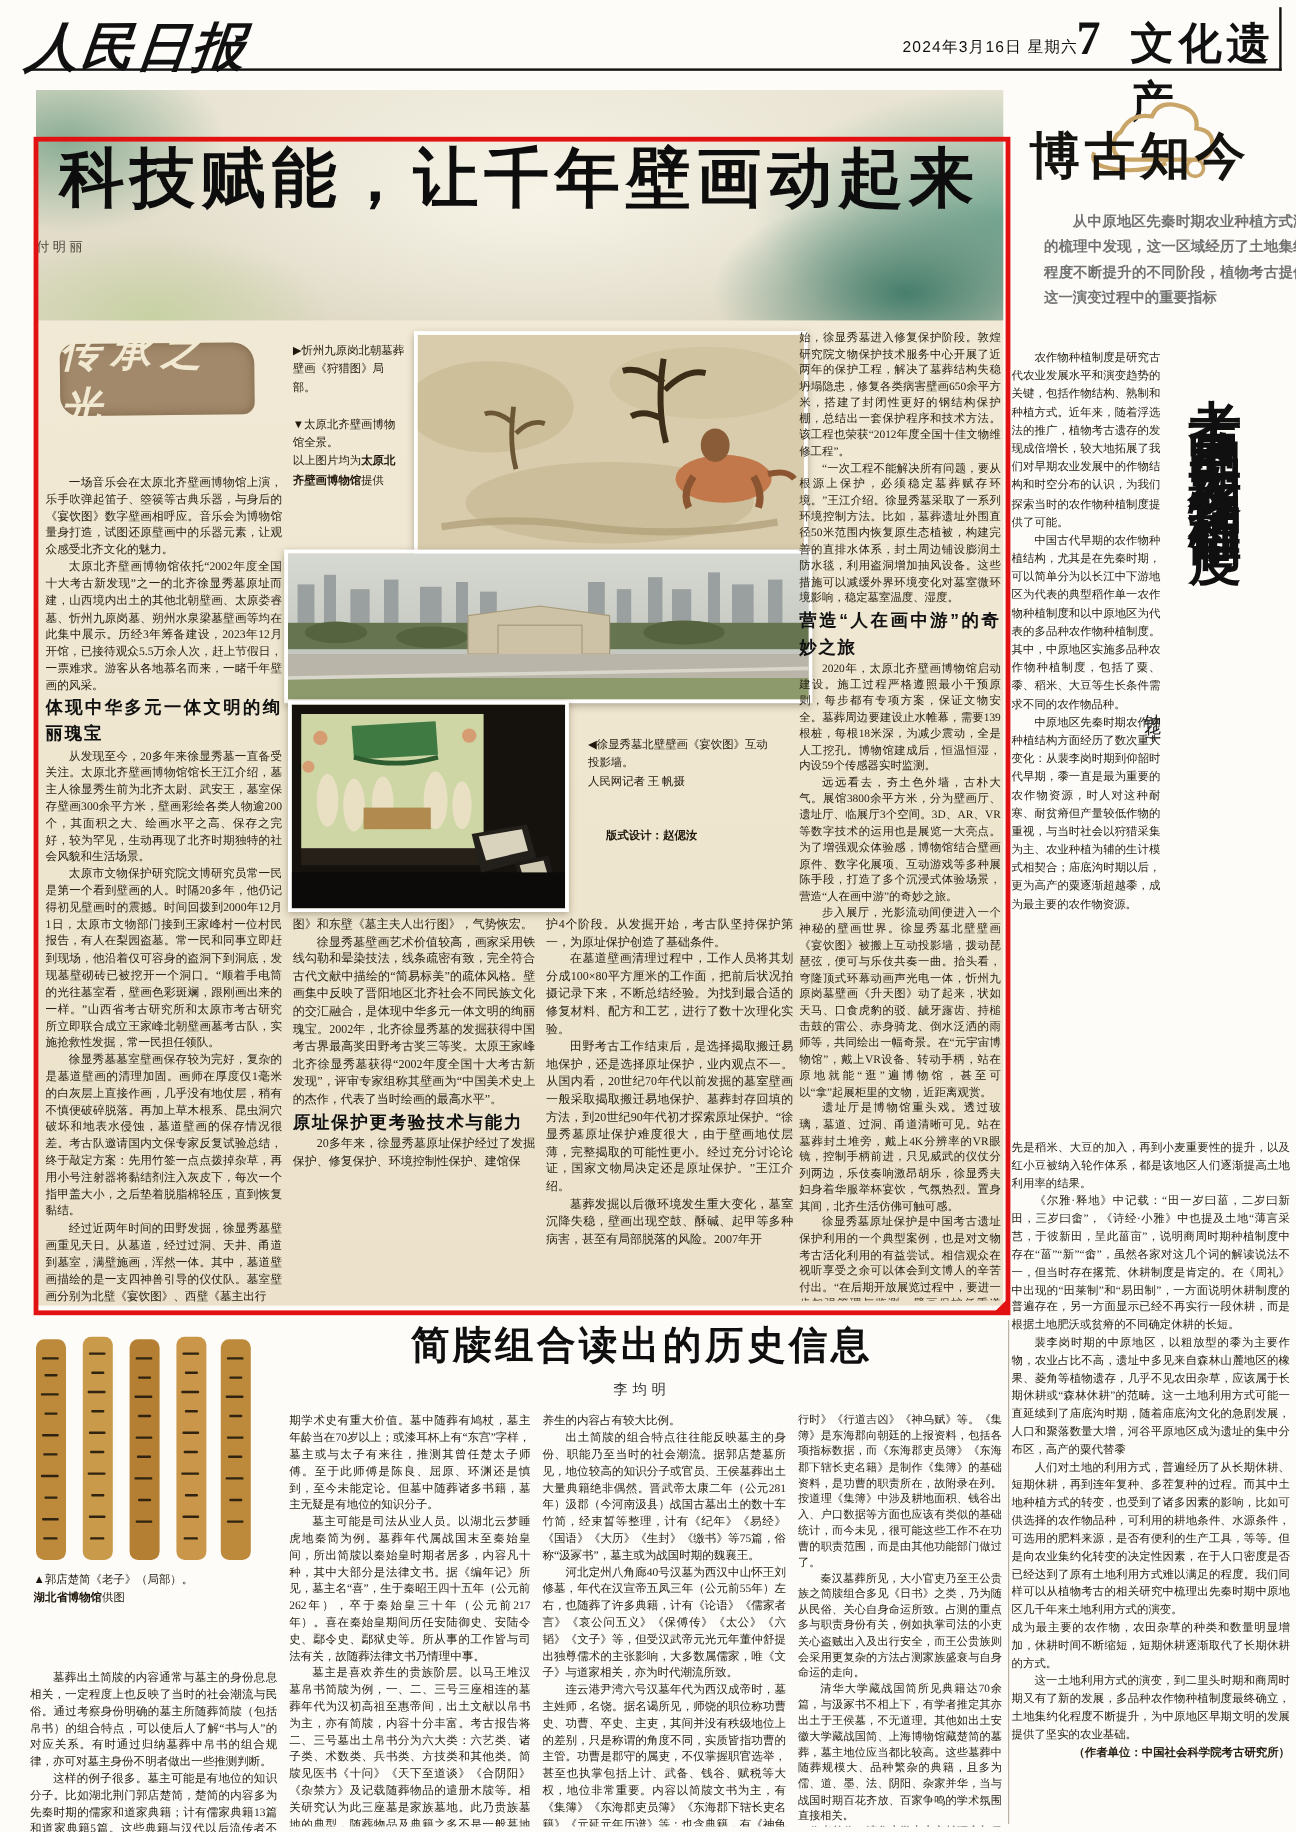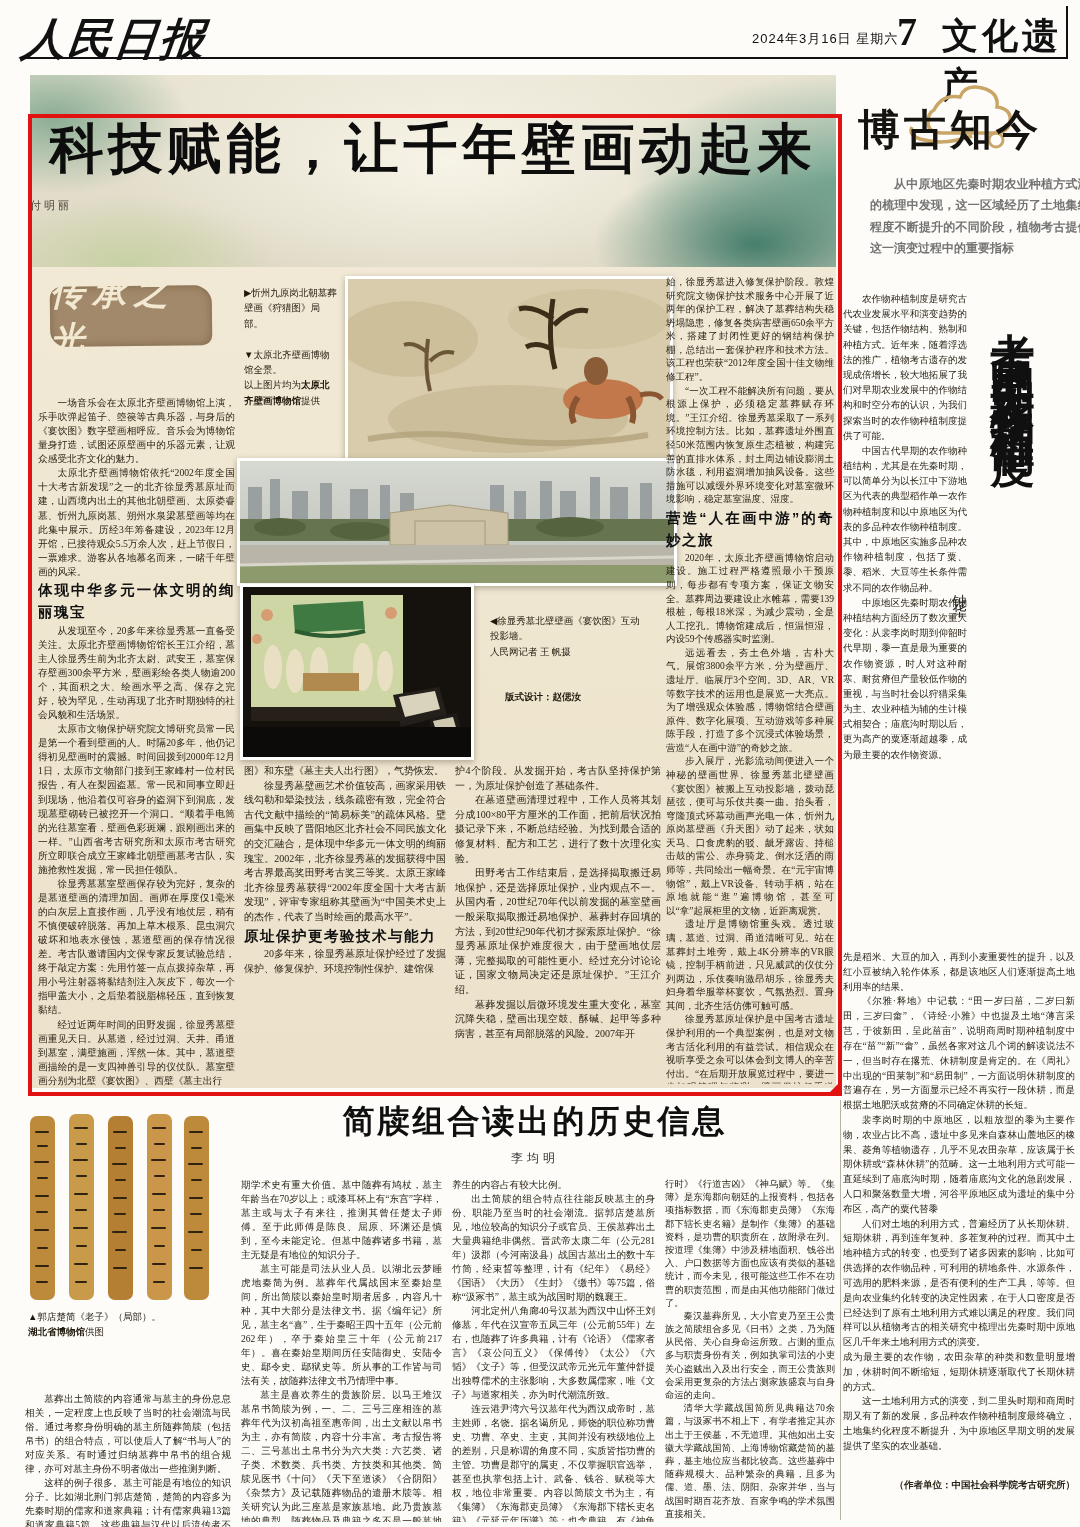--- a/index.html
+++ b/index.html
@@ -65,21 +65,21 @@
                 font-weight:bold;letter-spacing:4px;color:#151310;}
   .sb-intro{left:843px;top:174px;width:232px;height:112px;font-size:12px;font-weight:bold;line-height:1.78;
             text-align:justify;overflow:hidden;color:#737373;padding-left:27px;}
   .sb-intro p{margin:0;text-indent:2em;}
   .sb-narrow{left:843px;top:292px;width:124px;height:652px;font-size:9.5px;line-height:1.6;}
   .v-title{left:983px;top:298px;height:648px;writing-mode:vertical-rl;text-orientation:upright;
            font-size:44px;font-weight:bold;letter-spacing:9px;color:#101010;}
   .v-author{left:950px;top:583px;writing-mode:vertical-rl;text-orientation:upright;font-size:14px;
             letter-spacing:10px;color:#222;}
   .sb-full{left:843px;top:950px;width:232px;height:548px;font-size:9.5px;line-height:1.56;}
-  .sb-full p.author-unit{text-indent:0;text-align:right;font-weight:bold;margin-top:24px;}
+  .sb-full p.author-unit{text-indent:0;text-align:right;font-weight:bold;}
 
   
   .bottom-rule{left:840px;top:1100px;width:1px;height:420px;background:#b9b2a2;}
   .b-headline{left:235px;top:1100px;width:600px;text-align:center;font-size:32px;font-weight:bold;
               letter-spacing:3px;color:#0f0f0f;}
   .b-byline{left:235px;top:1150px;width:600px;text-align:center;font-size:12px;color:#333;letter-spacing:4px;}
   .b-col{font-size:9.6px;}
   .b-author{font-weight:bold;text-indent:0 !important;}
 </style>
 </head>

